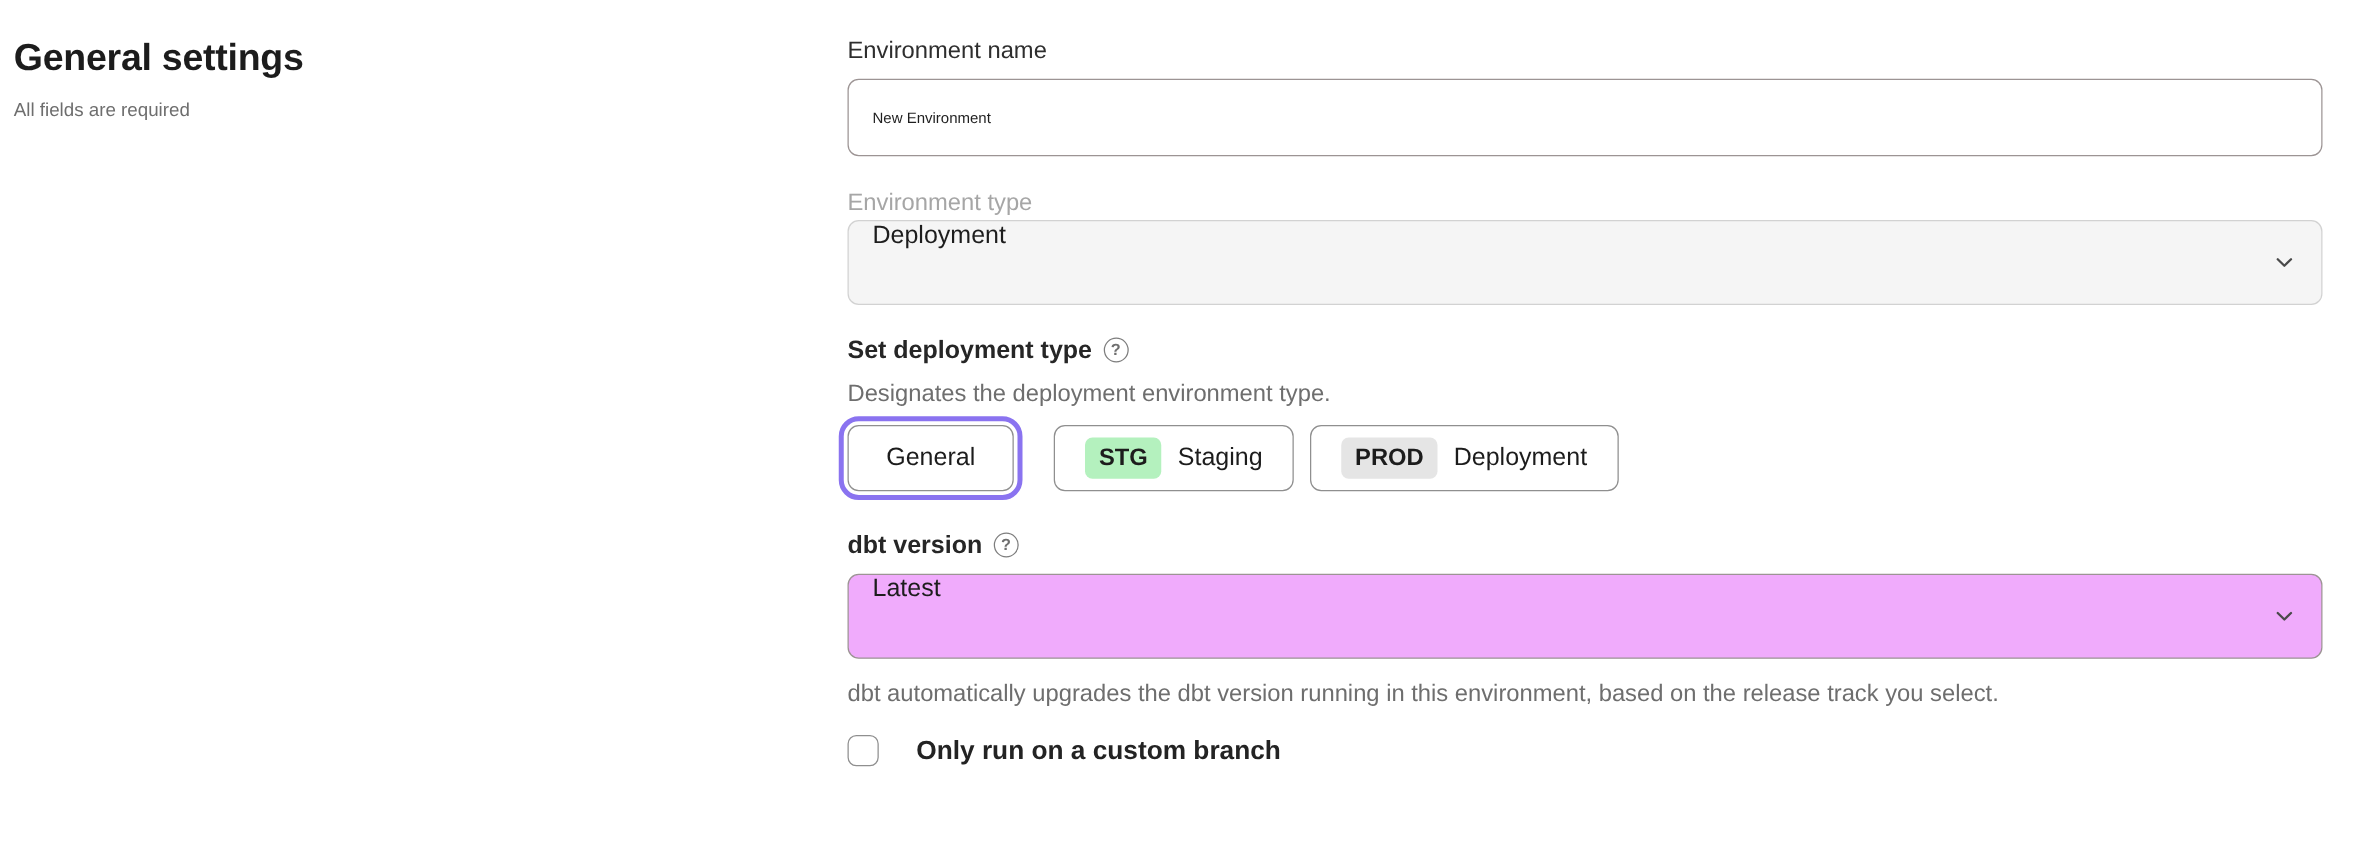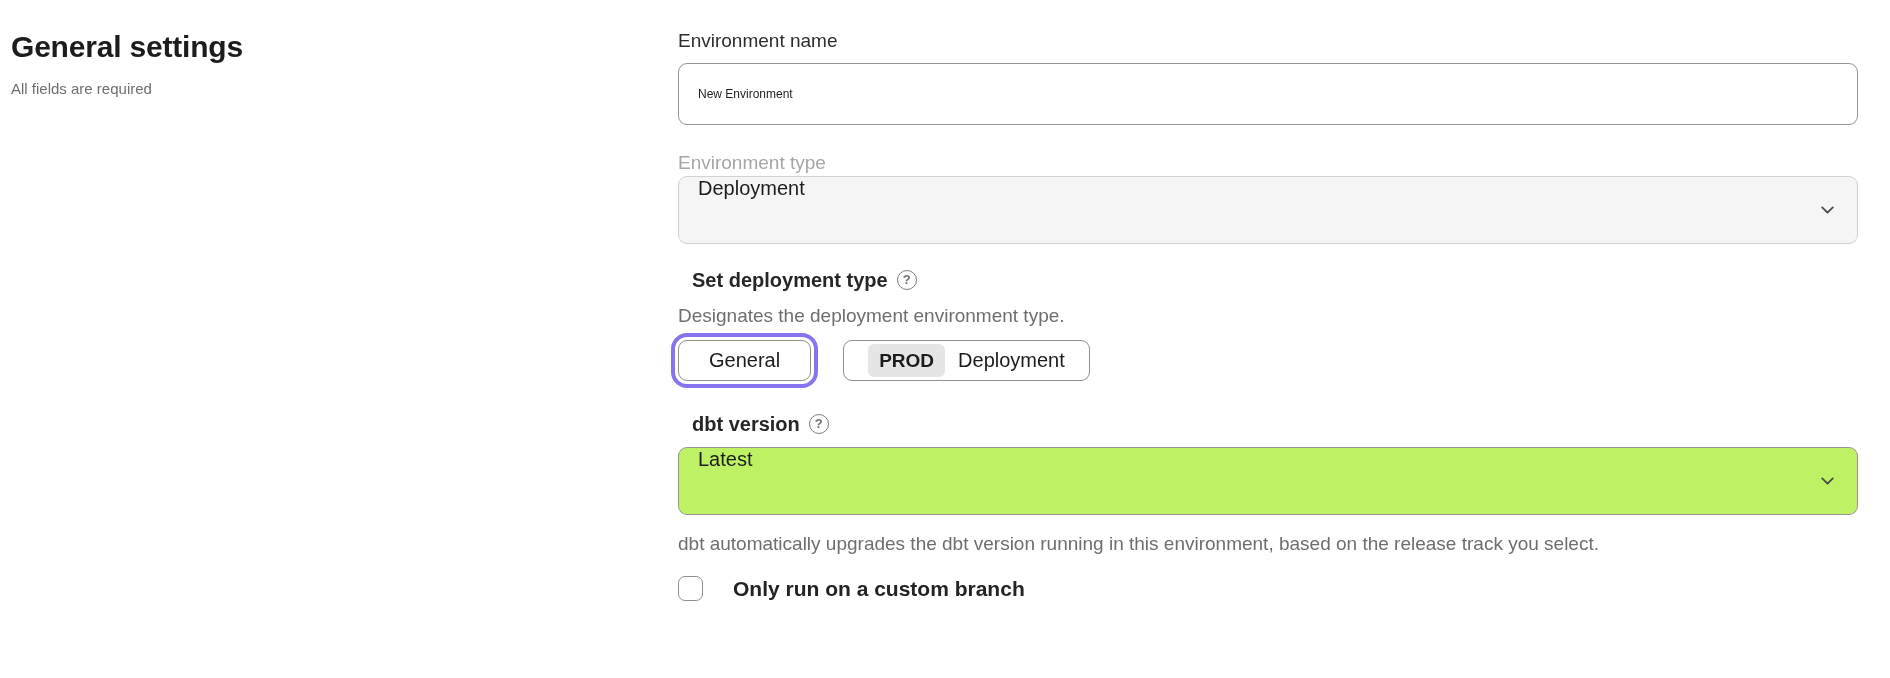--- a/index.html
+++ b/index.html
@@ -66,21 +66,21 @@
     padding: 0 19px;
     font-size: 20px;
     color: #1d1d1d;
     cursor: pointer;
   }
   .select-box.disabled {
     background: #f5f5f5;
     border: 1px solid #d2d2d2;
   }
   .select-box.enabled {
-    background: #bef264;
+    background: #f0abfc;
     border: 1px solid #9c9494;
   }
   .select-chevron {
     position: absolute;
     right: 21px;
     top: 50%;
     transform: translateY(-50%);
     display: flex;
   }
 
@@ -92,21 +92,20 @@
   }
 
   .section-heading {
     display: flex;
     align-items: center;
     gap: 9px;
     font-size: 20px;
     line-height: 28px;
     font-weight: 700;
     color: #262626;
-    margin-left: 14px;
   }
   .mt-set-type { margin-top: 22px; }
   .mt-dbt-version { margin-top: 29px; }
   .section-desc {
     margin-top: 8px;
     font-size: 19px;
     line-height: 27px;
     color: #6e6e6e;
   }
 
@@ -125,21 +124,21 @@
     flex: 0 0 auto;
   }
 
   .btn-row {
     display: flex;
     align-items: center;
     gap: 13px;
     margin-top: 11px;
   }
   .type-btn {
-    height: 41px;
+    height: 53px;
     display: inline-flex;
     align-items: center;
     gap: 13px;
     padding: 0 24px;
     background: #ffffff;
     border: 1px solid #8f8f8f;
     border-radius: 9px;
     font-family: "Liberation Sans", sans-serif;
     font-size: 20px;
     color: #1c1c1c;
@@ -217,20 +216,24 @@
       <span>Set deployment type</span>
       <span class="help-icon">?</span>
     </div>
     <div class="section-desc">Designates the deployment environment type.</div>
 
     <div class="btn-row">
       <button class="type-btn selected">
         <span>General</span>
       </button>
       <button class="type-btn">
+        <span class="type-badge stg">STG</span>
+        <span>Staging</span>
+      </button>
+      <button class="type-btn">
         <span class="type-badge prod">PROD</span>
         <span>Deployment</span>
       </button>
     </div>
 
     <div class="section-heading mt-dbt-version">
       <span>dbt version</span>
       <span class="help-icon">?</span>
     </div>
     <div class="select-box enabled version-select">

